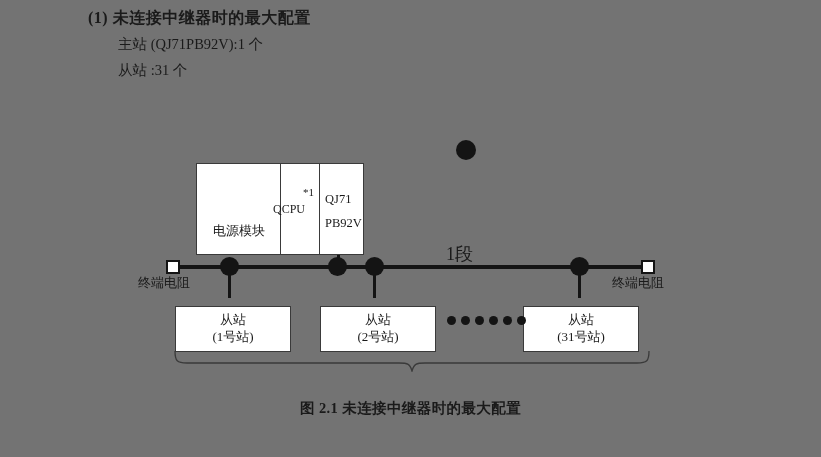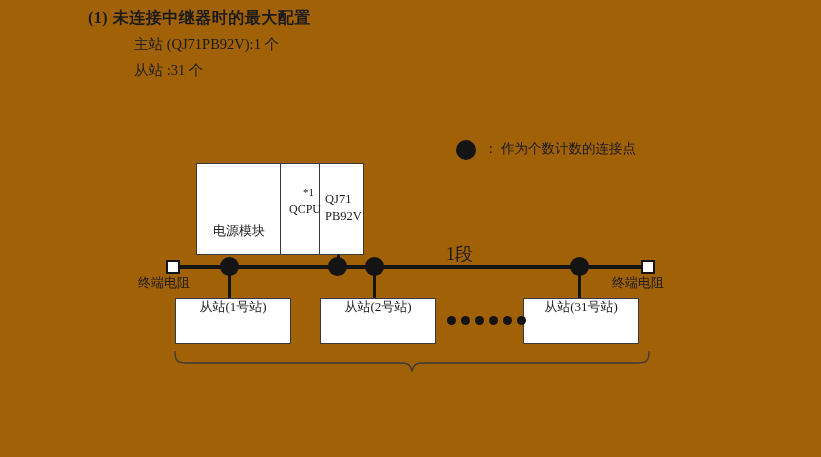--- a/index.html
+++ b/index.html
@@ -10,36 +10,36 @@
   }
   body {
     font-family: "Liberation Serif", "DejaVu Serif", serif;
     color: #1a1a1a;
   }
   #page {
     position: relative;
     width: 821px;
     height: 457px;
     overflow: hidden;
-    background: #a16207;
+    background: #737373;
   }
 
   
   .hd-title {
     position: absolute;
     left: 88px;
     top: 8px;
     font-size: 16px;
     font-weight: bold;
     letter-spacing: 0.5px;
     white-space: nowrap;
   }
   .hd-line {
     position: absolute;
-    left: 134px;
+    left: 118px;
     font-size: 14.5px;
     white-space: nowrap;
   }
   .hd-line.l1 { top: 35px; }
   .hd-line.l2 { top: 61px; }
 
   
   .lbl {
     position: absolute;
     font-size: 13px;
@@ -103,25 +103,26 @@
 
   
   .slave {
     position: absolute;
     box-sizing: border-box;
     border: 1.3px solid #3a3a3a;
     background: #ffffff;
     height: 46px;
     width: 116px;
     display: flex;
-    flex-direction: row;
-    align-items: flex-start;
+    flex-direction: column;
+    align-items: center;
     justify-content: center;
     font-size: 13px;
     line-height: 1.3;
+    margin-top: 8px;
   }
 
   
   #legend-dot { left: 456px; top: 140px; width: 20px; height: 20px; }
   #legend-text { left: 484px; top: 141px; font-size: 13.5px; }
 
   
   #brace { position: absolute; left: 170px; top: 350px; }
   #brace-label {
     position: absolute;
@@ -151,34 +152,33 @@
 </head>
 <body>
 
 <div id="page">
 
   <div class="hd-title">(1) 未连接中继器时的最大配置</div>
   <div class="hd-line l1">主站 (QJ71PB92V):1 个</div>
   <div class="hd-line l2">从站 :31 个</div>
 
   <div class="dot" id="legend-dot"></div>
-  <div class="lbl" id="legend-text">： 作为个数计数的连接点</div>
 
 
   <div class="box" id="module-box">
     <div class="divider" style="left:83px;"></div>
     <div class="divider" style="left:122px;"></div>
 
     <div class="cell-txt" style="left:16px; top:36px;margin-top:23px;">电源模块</div>
 
-    <div class="cell-txt" style="left:92px; top:38px; font-size:12px;">QCPU</div>
+    <div class="cell-txt" style="left:76px; top:38px; font-size:12px;">QCPU</div>
     <div class="cell-txt" style="left:106px; top:22px; font-size:11px;">*1</div>
 
     <div class="cell-txt" style="left:128px; top:28px; font-size:12.5px;">QJ71</div>
-    <div class="cell-txt" style="left:128px; top:45px; font-size:12.5px;">PB92V</div>
+    <div class="cell-txt" style="left:128px; top:52px; font-size:12.5px;">PB92V</div>
   </div>
 
   <div class="vline" style="left:337px; top:255px; height:16px;"></div>
 
   <div class="hline" style="left:173px; top:265px; width:475px;"></div>
 
   <div class="term" style="left:166px; top:260px;"></div>
   <div class="term" style="left:641px; top:260px;"></div>
 
   <div class="lbl" style="left:138px; top:275px; font-size:13px;">终端电阻</div>
@@ -215,14 +215,15 @@
     <div class="sdot" style="left:489px; top:316px;"></div>
     <div class="sdot" style="left:503px; top:316px;"></div>
     <div class="sdot" style="left:517px; top:316px;"></div>
   </div>
 
   <svg id="brace" width="480" height="22" viewBox="0 0 480 22">
     <path d="M5,1 C5,11 7,13 17,13 L229,13 C238,13 240,14 242,21
              C244,14 246,13 255,13 L467,13 C477,13 479,11 479,1" fill="none" stroke="#3a3a3a" stroke-width="1.3"></path>
   </svg>
 
+  <div id="fig-caption">图 2.1  未连接中继器时的最大配置</div>
 
 </div>
 
 </body></html>

